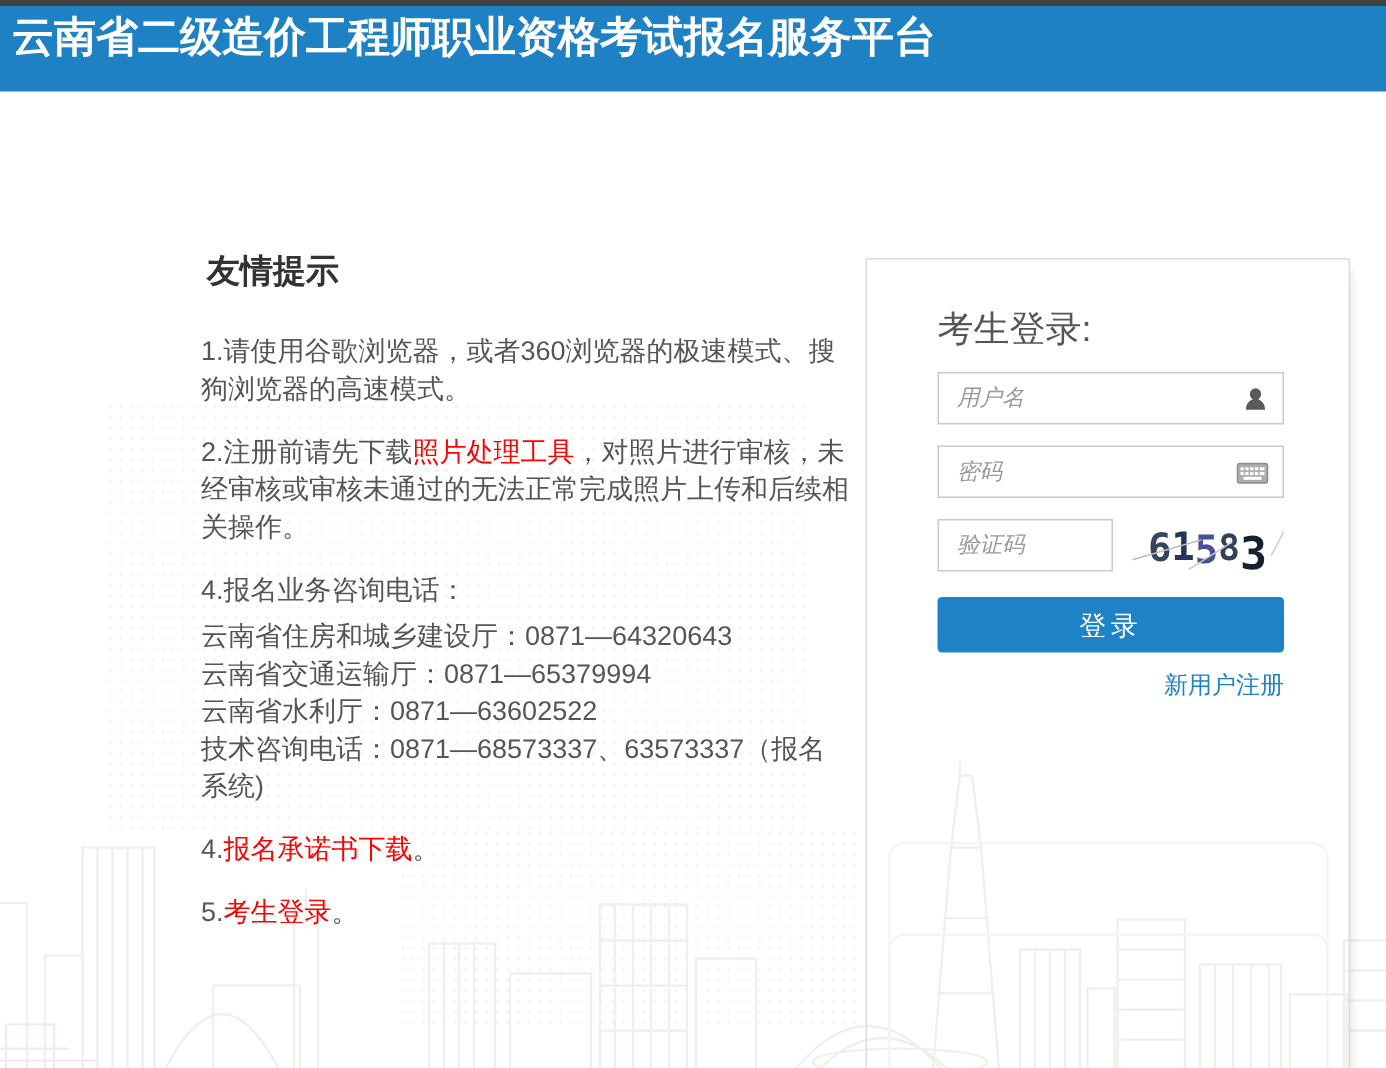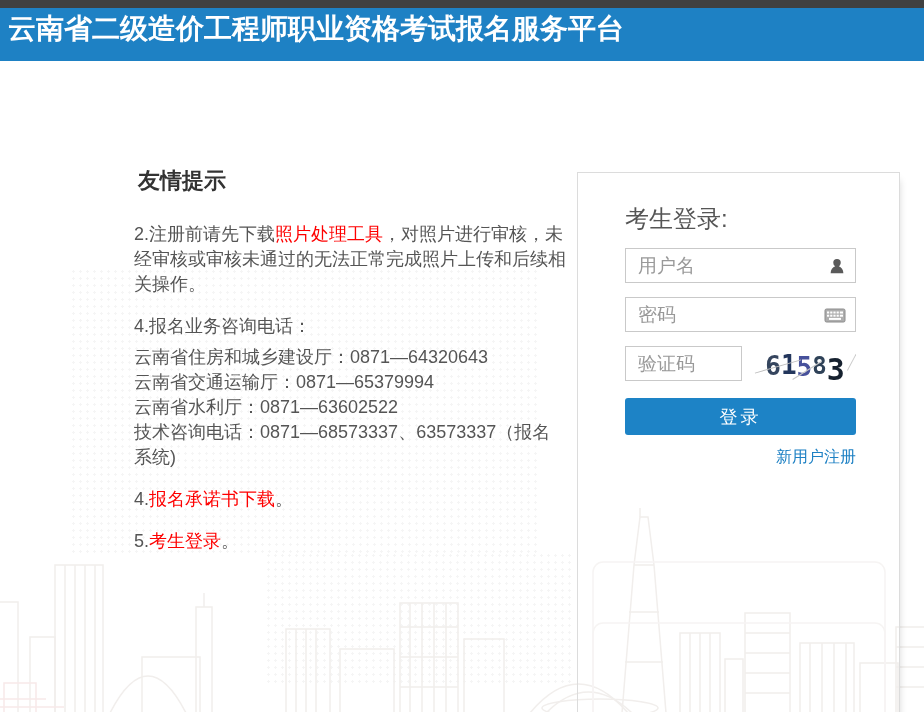--- a/index.html
+++ b/index.html
@@ -1,20 +1,20 @@
 <!DOCTYPE html>
 <html><head>
 <meta charset="utf-8">
 <style>
   html,body{margin:0;padding:0;background:#fff;}
   .page{position:relative;width:924px;height:712px;overflow:hidden;background:#fff;
         font-family:"Liberation Sans","DejaVu Sans",sans-serif;}
   
   .hdr{position:absolute;left:0;top:0;width:924px;height:61px;box-sizing:border-box;
-       background:#1e81c4;border-top:8px solid #404040;}
+       background:#1e81c4;border-top:4px solid #404040;}
   .hdr h1{margin:0;padding:6px 0 0 8px;font-size:28px;line-height:30px;font-weight:bold;color:#fff;}
   
   .dots{position:absolute;background-image:radial-gradient(#e9e9e9 1px,transparent 1.3px);
         background-size:7px 7px;opacity:.45;pointer-events:none;}
   .dots-a{left:70px;top:268px;width:470px;height:285px;}
   .dots-b{left:265px;top:552px;width:310px;height:135px;}
   .skyline{position:absolute;left:0;bottom:0;pointer-events:none;}
   
   .tips{position:absolute;left:134px;top:166px;width:432px;z-index:2;}
   .tips h2{margin:0 0 26px 4px;font-size:22px;font-weight:bold;color:#333;}
@@ -24,22 +24,22 @@
   a.red{color:#fe0000;text-decoration:none;}
   a.blue{color:#1e81c4;text-decoration:none;}
   
   .login{position:absolute;left:577px;top:172px;width:323px;height:560px;box-sizing:border-box;
          border:1px solid #dcdcdc;padding:30px 0 0 47px;background:transparent;z-index:3;
          box-shadow:4px 4px 7px -4px rgba(0,0,0,.15);}
   .login h3{margin:0 0 13px 0;font-size:24px;font-weight:normal;color:#555;}
   .field{position:relative;width:231px;height:35px;margin-bottom:14px;box-sizing:border-box;
          border:1px solid #c9c9c9;background:#fff;}
   .field input{width:100%;height:100%;border:none;outline:none;background:transparent;
-         box-sizing:border-box;padding:0 36px 0 12px;font-size:19px;color:#404040;
-         font-family:inherit;}
+         box-sizing:border-box;padding:0 36px 0 12px;font-size:15px;color:#404040;
+         font-family:inherit;font-style:italic;}
   .field input::placeholder{color:#999;opacity:1;}
   .ficon{position:absolute;right:9px;top:50%;transform:translateY(-50%);line-height:0;}
   .cap-row{display:flex;width:231px;}
   .cap-field{width:117px;margin-bottom:0;}
   .cap-field input{padding:0 8px 0 12px;}
   .cap-img{position:relative;width:102px;height:35px;margin-left:12px;background:#fff;
            display:flex;align-items:center;justify-content:center;overflow:hidden;cursor:pointer;}
   .cap{font-family:"DejaVu Sans Mono",monospace;font-weight:bold;position:relative;display:inline-block;}
   .c0{font-size:26px;color:#35455e;top:1px;}
   .c1{font-size:26px;color:#23365c;top:0;}
@@ -109,20 +109,21 @@
     </g>
     <g fill="none" stroke="#f7e9e9" stroke-width="1.5">
       <rect x="4" y="176" width="32" height="32"></rect>
       <path d="M0 192h46M0 200h64"></path>
     </g>
   </svg>
 
   <section class="tips">
     <h2>友情提示</h2>
 
+    <p class="tip"><span>1.请使用谷歌浏览器，或者360浏览器的极速模式、搜狗浏览器的高速模式。</span></p>
 
     <p class="tip"><span>2.注册前请先下载</span><a href="#" class="red">照片处理工具</a><span>，对照片进行审核，未经审核或审核未通过的无法正常完成照片上传和后续相关操作。</span></p>
 
     <p class="tip tip3h"><span>4.报名业务咨询电话：</span></p>
     <p class="tip">
       <span class="bl">云南省住房和城乡建设厅：0871—64320643</span>
       <span class="bl">云南省交通运输厅：0871—65379994</span>
       <span class="bl">云南省水利厅：0871—63602522</span>
       <span class="bl">技术咨询电话：0871—68573337、63573337（报名系统)</span>
     </p>

